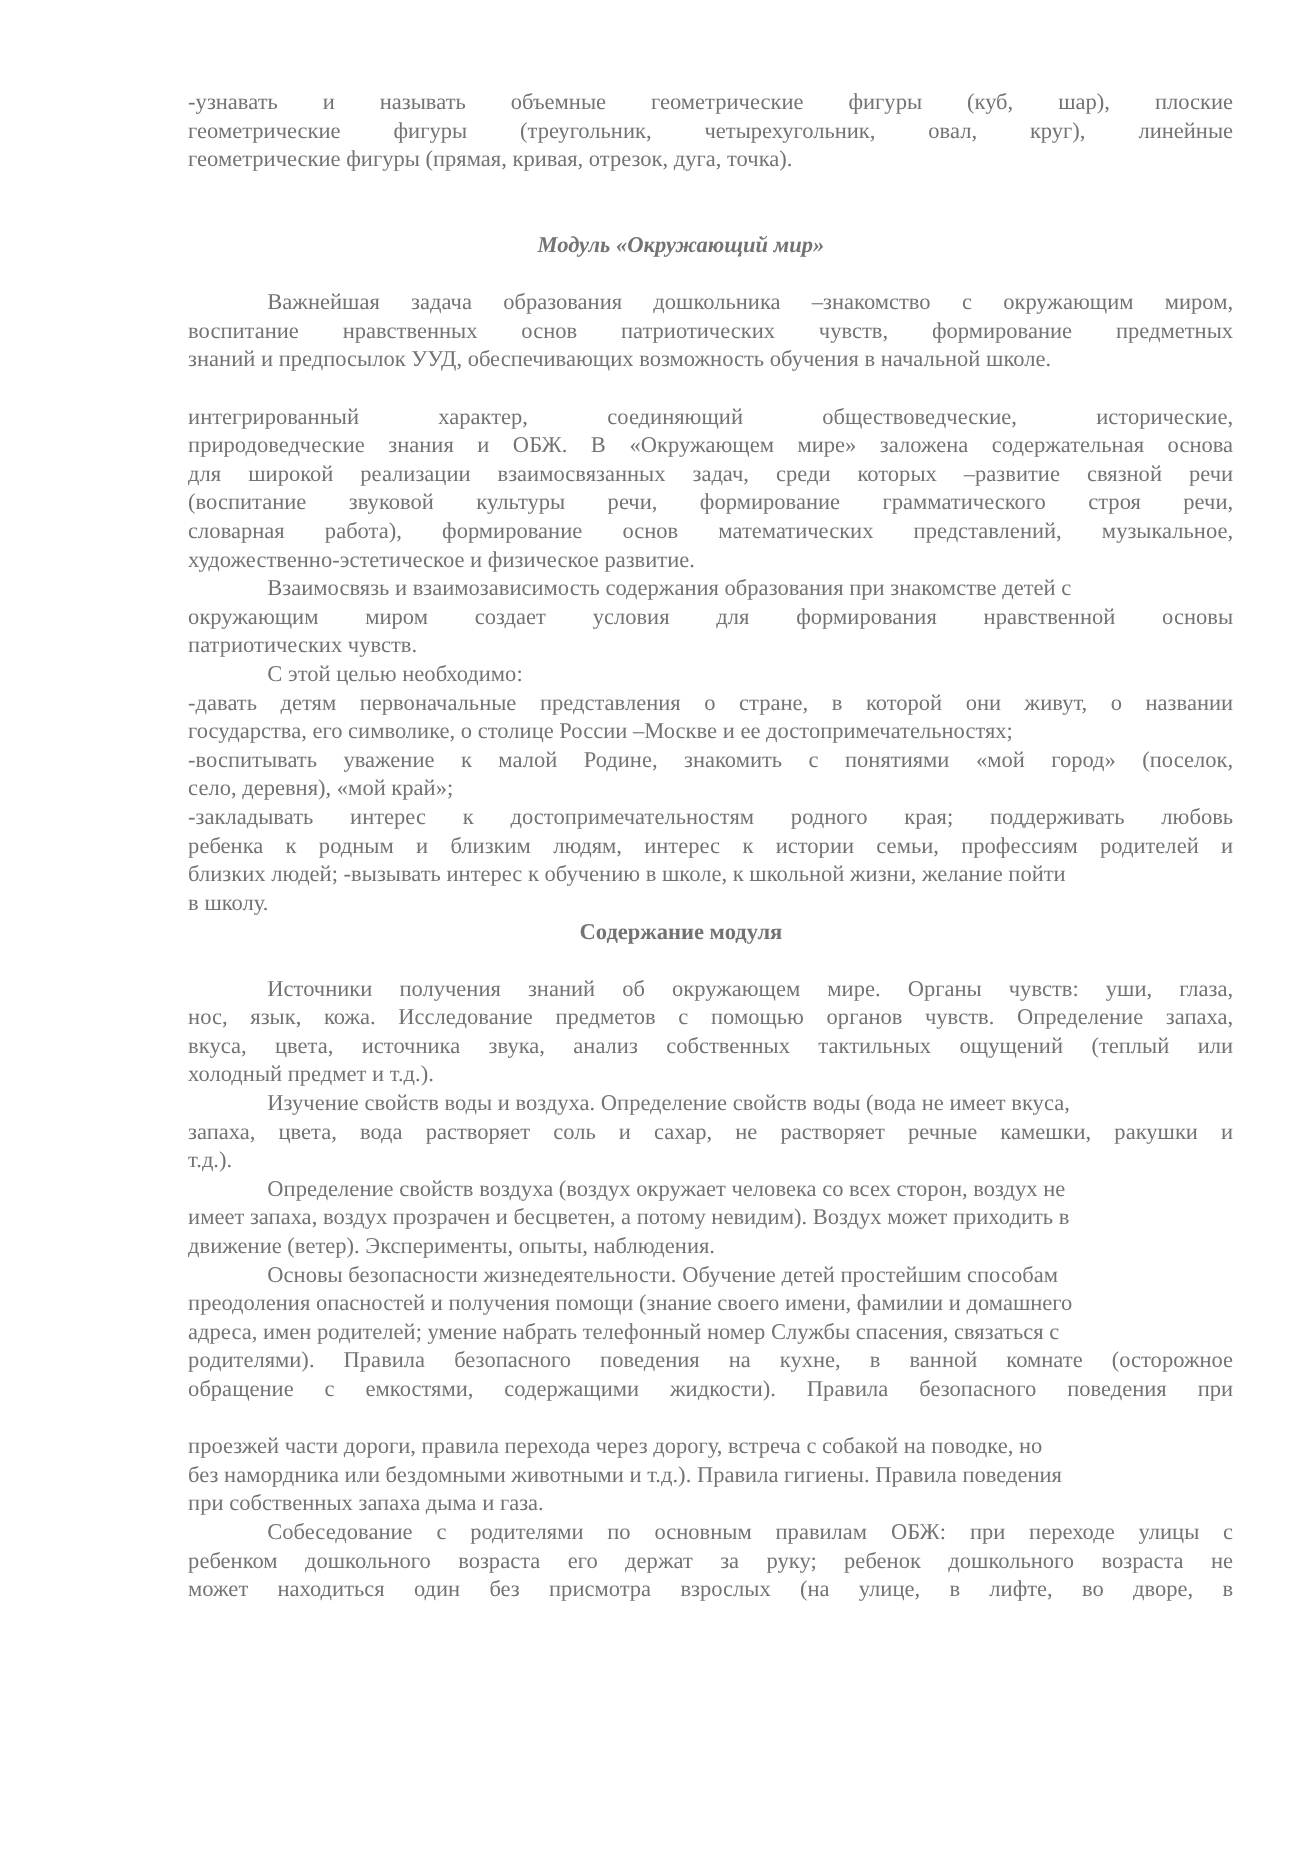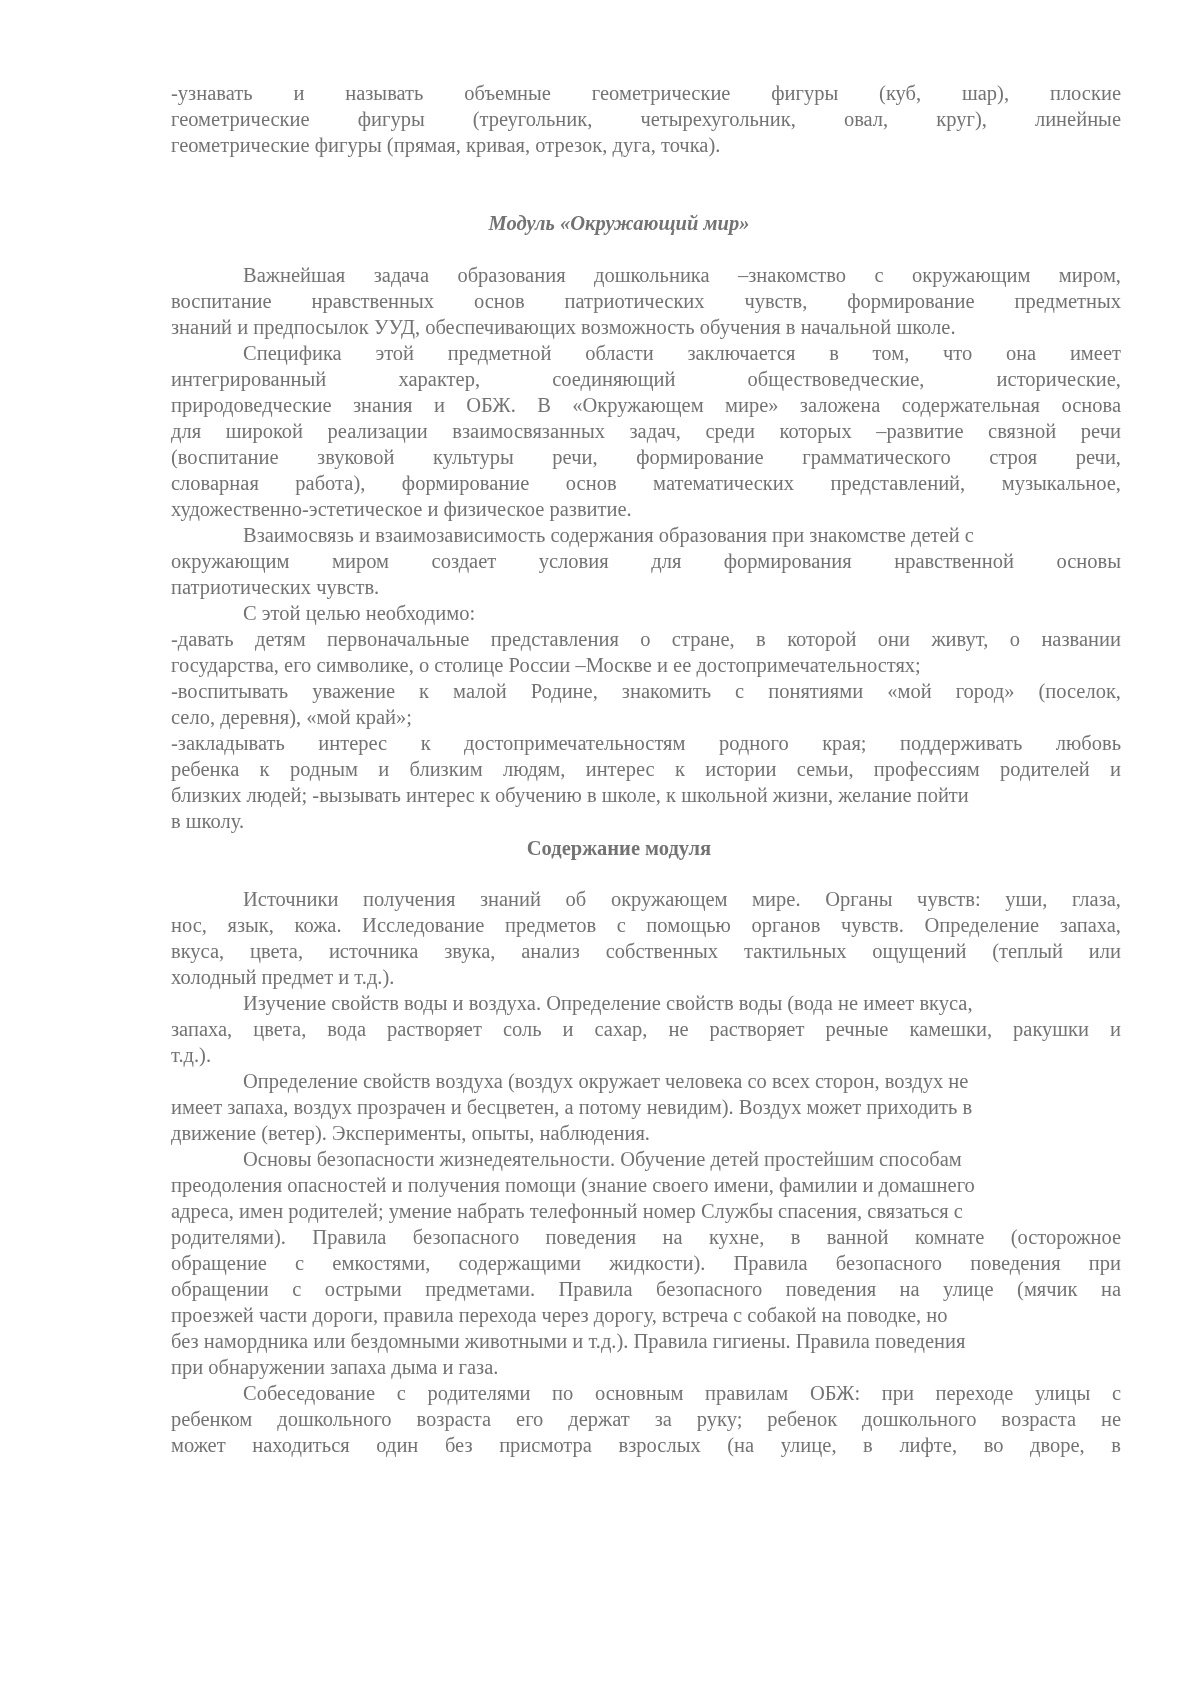--- a/index.html
+++ b/index.html
@@ -29,21 +29,20 @@
 
   <div class="line just" style="top:68px">-узнавать и называть объемные геометрические фигуры (куб, шар), плоские</div>
   <div class="line just" style="top:94px">геометрические фигуры (треугольник, четырехугольник, овал, круг), линейные</div>
   <div class="line" style="top:120px">геометрические фигуры (прямая, кривая, отрезок, дуга, точка).</div>
 
   <div class="heading italic" style="top:197px">Модуль «Окружающий мир»</div>
 
   <div class="line ind just" style="top:250px">Важнейшая задача образования дошкольника –знакомство с окружающим миром,</div>
   <div class="line just" style="top:276px">воспитание нравственных основ патриотических чувств, формирование предметных</div>
   <div class="line" style="top:302px">знаний и предпосылок УУД, обеспечивающих возможность обучения в начальной школе.</div>
-  <div class="line ind just" style="top:328px">Специфика этой предметной области заключается в том, что она имеет</div>
   <div class="line just" style="top:354px">интегрированный характер, соединяющий обществоведческие, исторические,</div>
   <div class="line just" style="top:380px">природоведческие знания и ОБЖ. В «Окружающем мире» заложена содержательная основа</div>
   <div class="line just" style="top:406px">для широкой реализации взаимосвязанных задач, среди которых –развитие связной речи</div>
   <div class="line just" style="top:432px">(воспитание звуковой культуры речи, формирование грамматического строя речи,</div>
   <div class="line just" style="top:458px">словарная работа), формирование основ математических представлений, музыкальное,</div>
   <div class="line" style="top:484px">художественно-эстетическое и физическое развитие.</div>
   <div class="line ind" style="top:510px">Взаимосвязь и взаимозависимость содержания образования при знакомстве детей с</div>
   <div class="line just" style="top:536px">окружающим миром создает условия для формирования нравственной основы</div>
   <div class="line" style="top:562px">патриотических чувств.</div>
   <div class="line ind" style="top:588px">С этой целью необходимо:</div>
@@ -66,21 +65,20 @@
   <div class="line just" style="top:1004px">запаха, цвета, вода растворяет соль и сахар, не растворяет речные камешки, ракушки и</div>
   <div class="line" style="top:1030px">т.д.).</div>
   <div class="line ind" style="top:1056px">Определение свойств воздуха (воздух окружает человека со всех сторон, воздух не</div>
   <div class="line" style="top:1082px">имеет запаха, воздух прозрачен и бесцветен, а потому невидим). Воздух может приходить в</div>
   <div class="line" style="top:1108px">движение (ветер). Эксперименты, опыты, наблюдения.</div>
   <div class="line ind" style="top:1134px"><span class="it">Основы безопасности  жизнедеятельности.</span> <span>Обучение детей простейшим способам</span></div>
   <div class="line" style="top:1160px">преодоления опасностей и получения помощи (знание своего имени, фамилии и домашнего</div>
   <div class="line" style="top:1186px">адреса, имен родителей; умение набрать телефонный номер Службы спасения, связаться с</div>
   <div class="line just" style="top:1212px">родителями). Правила безопасного поведения на кухне, в ванной комнате (осторожное</div>
   <div class="line just" style="top:1238px">обращение с емкостями, содержащими жидкости). Правила безопасного поведения при</div>
-  <div class="line just" style="top:1264px">обращении с острыми предметами. Правила безопасного поведения на улице (мячик на</div>
   <div class="line" style="top:1290px">проезжей части дороги, правила перехода через дорогу, встреча с собакой на поводке,  но</div>
   <div class="line" style="top:1316px">без намордника или бездомными животными и т.д.). Правила гигиены. Правила поведения</div>
-  <div class="line" style="top:1342px">при обнаружении запаха дыма и газа.</div>
+  <div class="line" style="top:1342px">при собственных запаха дыма и газа.</div>
   <div class="line just" style="top:1394px">ребенком дошкольного возраста его держат за руку; ребенок дошкольного возраста не</div>
   <div class="line ind just" style="top:1368px">Собеседование с родителями по основным правилам ОБЖ: при переходе улицы с</div>
   <div class="line just" style="top:1420px">может находиться один без присмотра взрослых (на улице, в лифте, во дворе, в</div>
 
 </div>
 
 </body></html>

